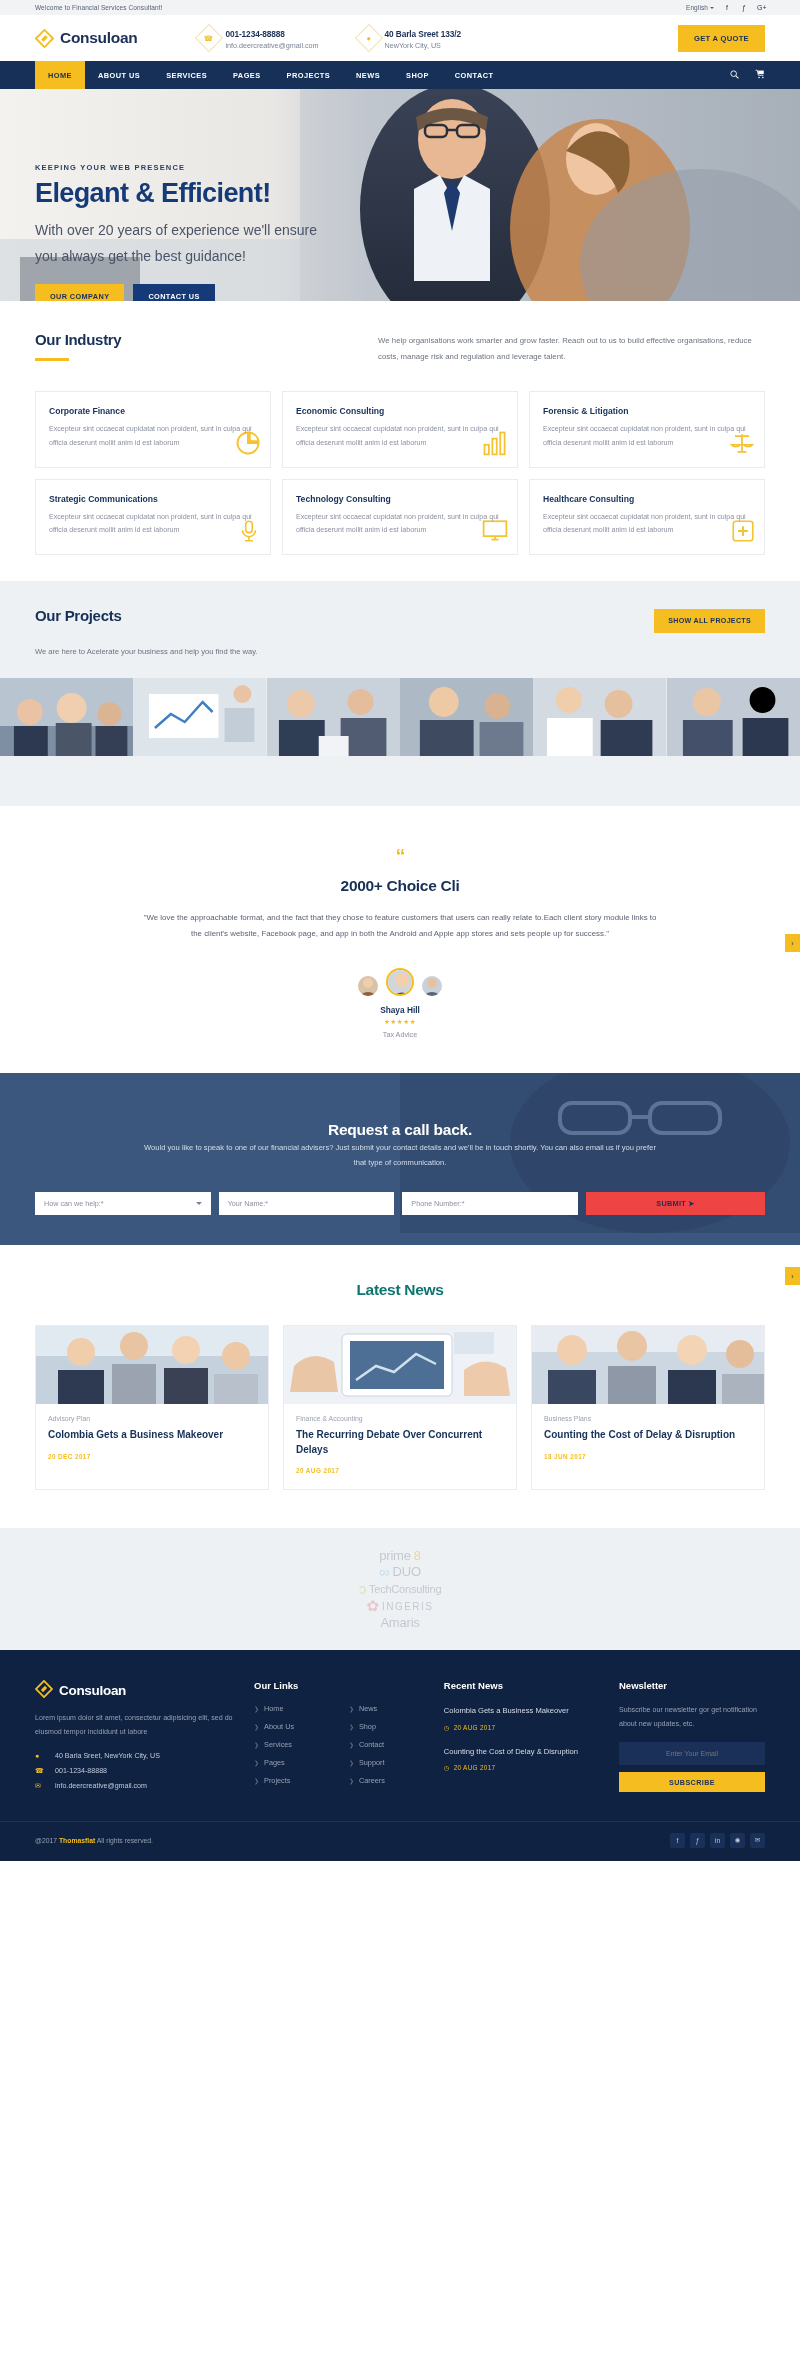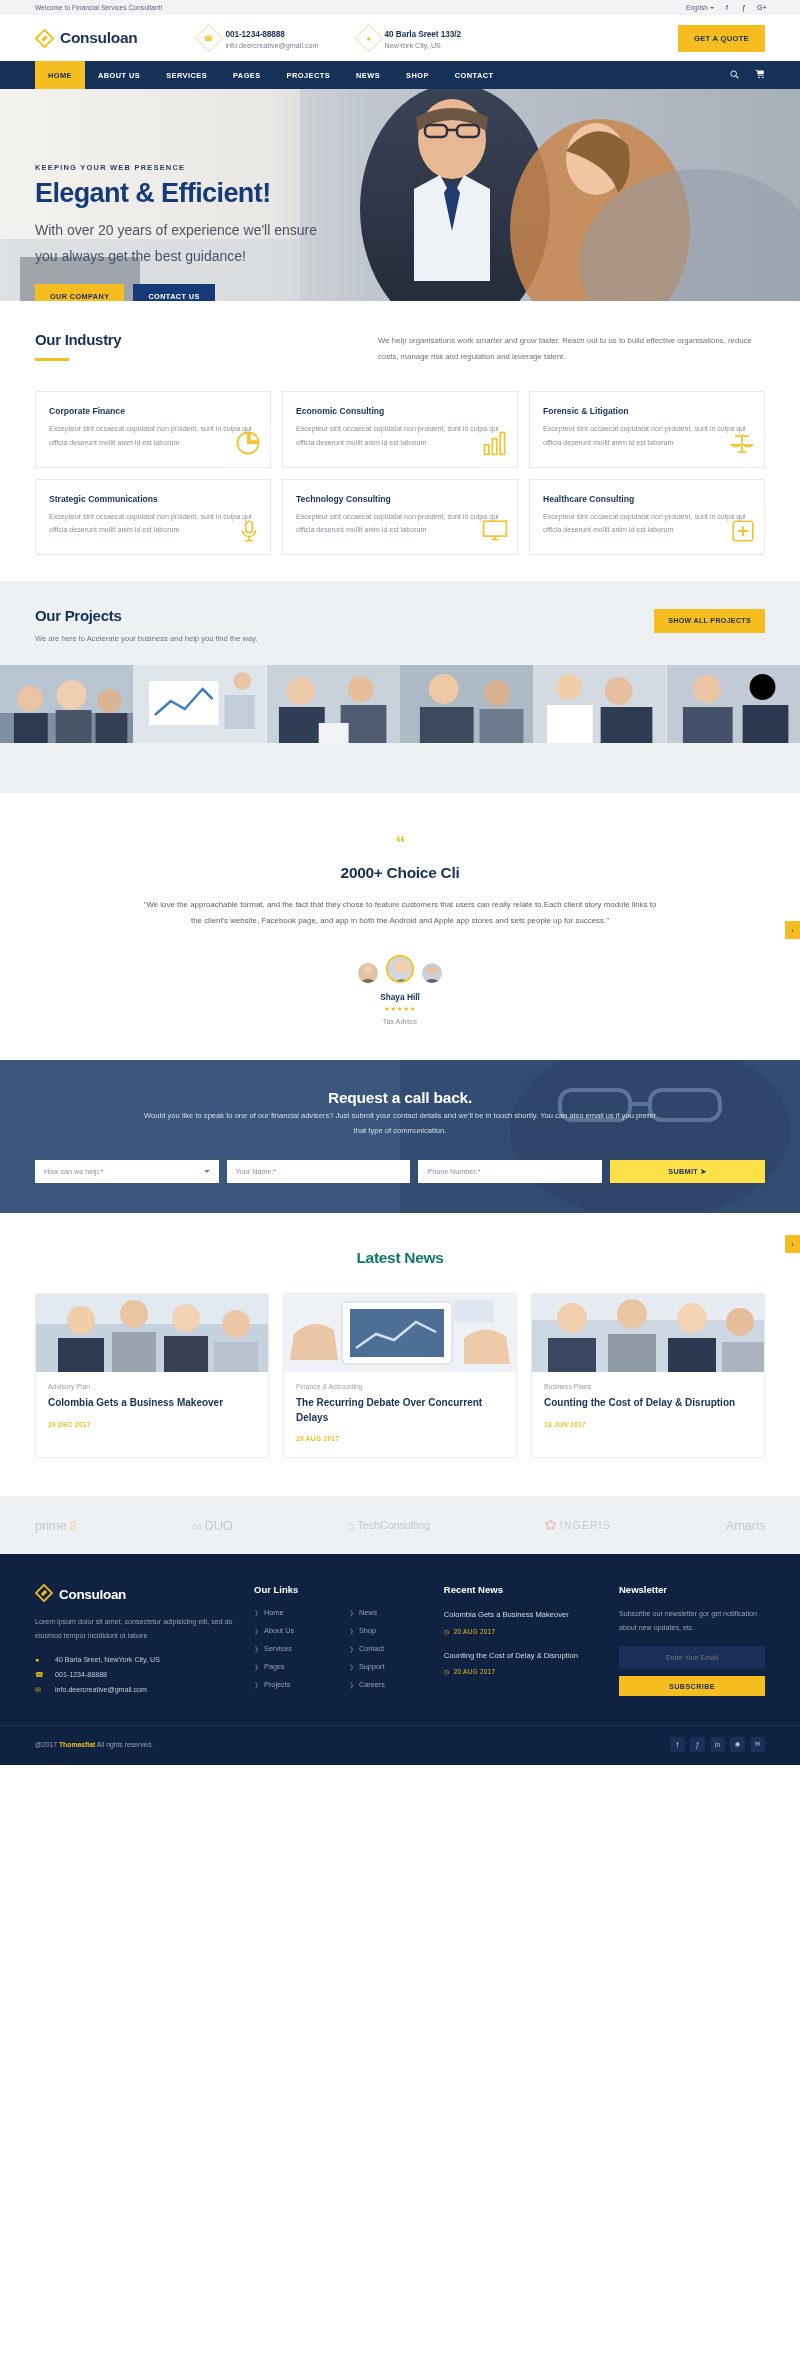--- a/index.html
+++ b/index.html
@@ -79,21 +79,21 @@
   .cards { display: grid; grid-template-columns: repeat(3, 1fr); gap: 11px; margin-top: 26px; }
   .card { border: 1px solid #e9ebef; padding: 14px 13px 16px; position: relative; overflow: hidden; background: #fff; }
   .card h3 { font-size: 8.6px; font-weight: bold; color: #163058; }
   .card p { font-size: 7.1px; color: #8b90a0; line-height: 1.95; margin-top: 7px; position: relative; z-index: 2; }
   .card-icon { position: absolute; right: 8px; bottom: 6px; color: #f5bd1f; font-size: 26px; line-height: 1; opacity: .92; z-index: 1; }
 
   
   .projects { background: #eef1f4; padding: 26px 0 0; }
   .proj-head { display: flex; align-items: flex-start; }
   .proj-head .txt { flex: 1; }
-  .proj-head p { font-size: 7.6px; color: #6b7280; margin-top: 10px; }
+  .proj-head p { font-size: 7.6px; color: #6b7280; margin-top: 23px; }
   .show-all { background: #f5bd1f; color: #1b3058; font-size: 7.1px; font-weight: bold; letter-spacing: .3px; padding: 8px 14px; border: none; cursor: pointer; margin-top: 2px; }
   .proj-strip { display: flex; margin-top: 22px; height: 78px; }
   .proj-strip .pimg { flex: 1; position: relative; overflow: hidden; }
   .proj-spacer { height: 50px; background: #eef1f4; }
   .side-arrow {
     position: absolute; right: 0; width: 15px; height: 18px; background: #f5bd1f;
     color: #1b3058; font-size: 7px; display: flex; align-items: center; justify-content: center; cursor: pointer;
   }
 
   
@@ -103,48 +103,48 @@
   .testi .quote-txt { font-size: 7.9px; color: #5b6274; line-height: 2.0; max-width: 520px; margin: 15px auto 0; }
   .avatars { display: flex; justify-content: center; align-items: flex-end; gap: 8px; margin-top: 26px; }
   .av { border-radius: 50%; overflow: hidden; position: relative; }
   .av.sm { width: 20px; height: 20px; }
   .av.lg { width: 28px; height: 28px; border: 2px solid #f5bd1f; }
   .tname { font-size: 8.3px; font-weight: bold; color: #163058; margin-top: 9px; }
   .stars { color: #f5bd1f; font-size: 6.5px; letter-spacing: .6px; margin-top: 3px; }
   .trole { font-size: 7.2px; color: #8b90a0; margin-top: 4px; }
 
   
-  .callback { background: #3c577e; padding: 29px 0 30px; text-align: center; position: relative; overflow: hidden; }
+  .callback { background: #3c577e; padding: 48px 0 30px; text-align: center; position: relative; overflow: hidden; }
   .cb-bg { position: absolute; inset: 0; }
   .callback .container { position: relative; z-index: 3; }
   .callback h2 { font-size: 15.5px; font-weight: bold; color: #fff; letter-spacing: -.2px; }
   .callback p { font-size: 7.6px; color: #d6dde8; line-height: 2.0; max-width: 520px; margin: 1px auto 0; }
   .cb-form { display: flex; gap: 8px; margin-top: 22px; }
   .cb-form .fld {
     background: #fff; height: 23px; display: flex; align-items: center; padding: 0 9px;
     font-size: 7.2px; color: #8b90a0; flex: 1; position: relative; cursor: text;
   }
   .cb-form .fld.sel { cursor: pointer; }
   .cb-form .fld .car { position: absolute; right: 9px; width:0; height:0; border-left: 3px solid transparent; border-right: 3px solid transparent; border-top: 3.5px solid #7c8396; }
-  .cb-submit { background: #fde047; color: #1b3058; font-size: 7.3px; font-weight: bold; letter-spacing: .3px; border: none; width: 155px; height: 23px; cursor: pointer; }
+  .cb-submit { background: #ef4444; color: #1b3058; font-size: 7.3px; font-weight: bold; letter-spacing: .3px; border: none; width: 179px; height: 23px; cursor: pointer; }
 
   
   .news { background: #fff; padding: 36px 0 38px; position: relative; }
   .news h2 { font-size: 15.5px; font-weight: bold; color: #0f766e; text-align: center; letter-spacing: -.3px; }
   .news-grid { display: grid; grid-template-columns: repeat(3, 1fr); gap: 14px; margin-top: 26px; }
   .ncard { border: 1px solid #eaecf0; background: #fff; }
   .ncard .nimg { height: 78px; position: relative; overflow: hidden; }
   .ncard .nbody { padding: 11px 12px 15px; }
   .ncat { font-size: 6.9px; color: #9aa0ae; }
   .ntitle { font-size: 10px; font-weight: bold; color: #163058; line-height: 1.45; margin-top: 6px; }
   .ndate { font-size: 6.4px; color: #f5bd1f; font-weight: bold; letter-spacing: .4px; margin-top: 10px; }
 
   
   .brands { background: #eef1f4; padding: 20px 0; }
-  .brands .container { display: flex; align-items: center; justify-content: space-between; }
+  .brands .container { display: flex; align-items: center; justify-content: space-between; flex-direction: column; }
   .blogo { opacity: .5; font-size: 13px; color: #9aa0ae; display: flex; align-items: center; gap: 3px; letter-spacing: -.2px; }
 
   
   .footer { background: #0f2241; padding: 30px 0 0; }
   .fgrid { display: flex; gap: 0; }
   .fcol1 { width: 30%; padding-right: 18px; }
   .fcol2 { width: 26%; }
   .fcol3 { width: 24%; }
   .fcol4 { width: 20%; }
   .fbrand { display: flex; align-items: center; gap: 6px; }

